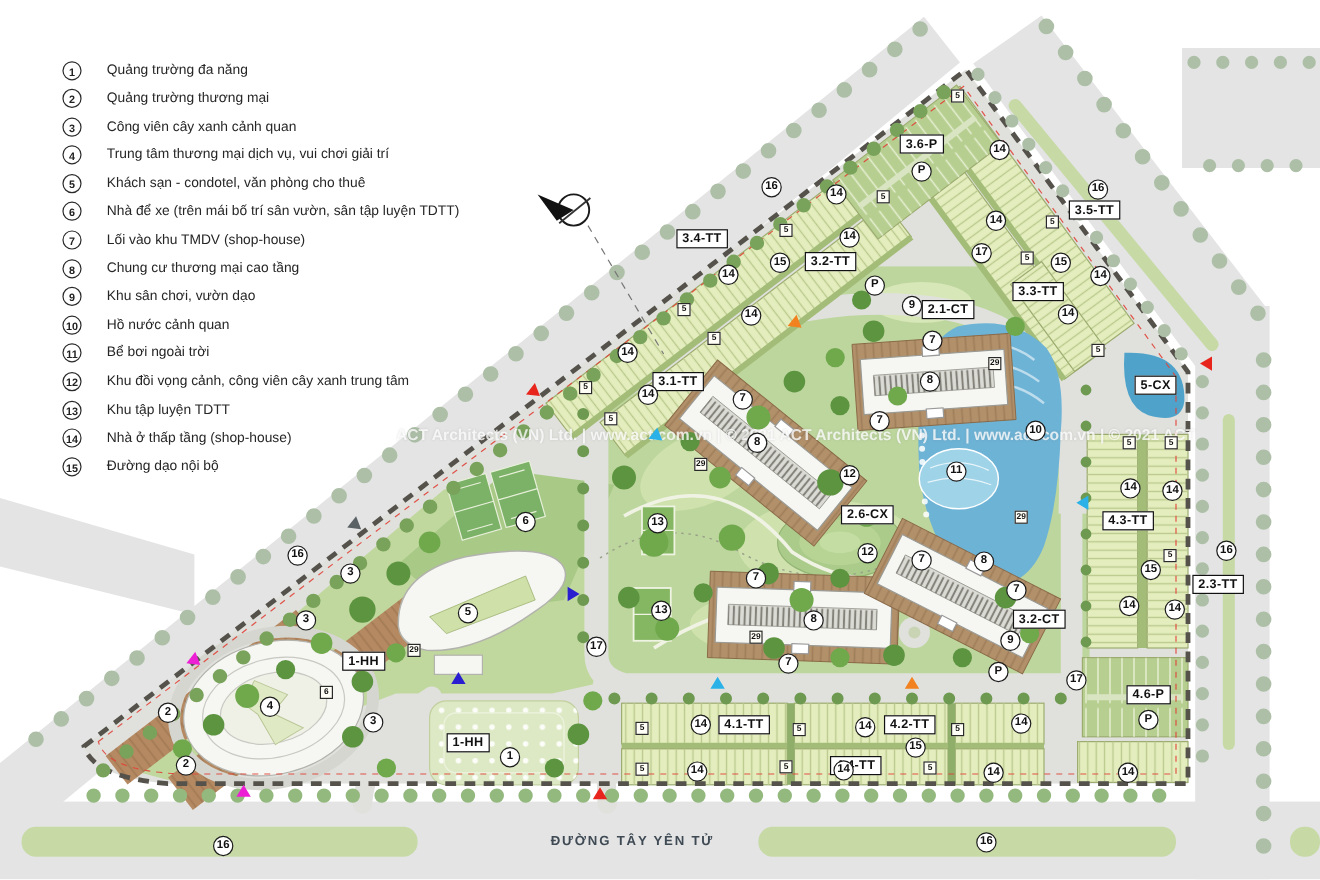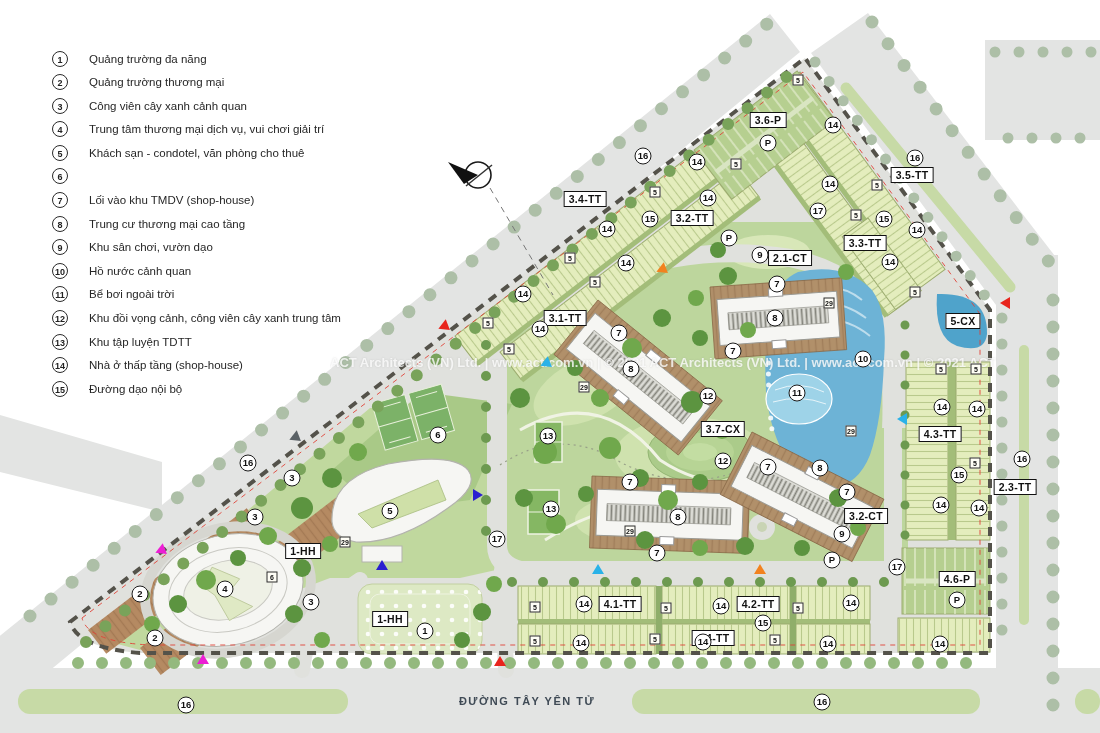--- a/index.html
+++ b/index.html
@@ -341,21 +341,21 @@
 <div class="overlay">
   <div>
         <div class="zl" style="left: 768px; top: 120px;">3.6-P</div>
         <div class="zl" style="left: 585px; top: 199px;">3.4-TT</div>
         <div class="zl" style="left: 912px; top: 175px;">3.5-TT</div>
         <div class="zl" style="left: 692px; top: 218px;">3.2-TT</div>
         <div class="zl" style="left: 865px; top: 243px;">3.3-TT</div>
         <div class="zl" style="left: 565px; top: 318px;">3.1-TT</div>
         <div class="zl" style="left: 790px; top: 258px;">2.1-CT</div>
         <div class="zl" style="left: 963px; top: 321px;">5-CX</div>
-        <div class="zl" style="left: 723px; top: 429px;">3.7-CX</div>
+        <div class="zl" style="left: 723px; top: 429px;">2.6-CX</div>
         <div class="zl" style="left: 940px; top: 434px;">4.3-TT</div>
         <div class="zl" style="left: 1015px; top: 487px;">2.3-TT</div>
         <div class="zl" style="left: 866px; top: 516px;">3.2-CT</div>
         <div class="zl" style="left: 620px; top: 604px;">4.1-TT</div>
         <div class="zl" style="left: 758px; top: 604px;">4.2-TT</div>
         <div class="zl" style="left: 713px; top: 638px;">4.4-TT</div>
         <div class="zl" style="left: 957px; top: 579px;">4.6-P</div>
         <div class="zl" style="left: 303px; top: 551px;">1-HH</div>
         <div class="zl" style="left: 390px; top: 619px;">1-HH</div>
       </div>
@@ -488,28 +488,29 @@
       <li class="litem">
     <span class="lnum">4</span>
     <span class="ltext">Trung tâm thương mại dịch vụ, vui chơi giải trí</span>
   </li>
       <li class="litem">
     <span class="lnum">5</span>
     <span class="ltext">Khách sạn - condotel, văn phòng cho thuê</span>
   </li>
       <li class="litem">
     <span class="lnum">6</span>
+    <span class="ltext">Nhà để xe (trên mái bố trí sân vườn, sân tập luyện TDTT)</span>
   </li>
       <li class="litem">
     <span class="lnum">7</span>
     <span class="ltext">Lối vào khu TMDV (shop-house)</span>
   </li>
       <li class="litem">
     <span class="lnum">8</span>
-    <span class="ltext">Trung cư thương mại cao tầng</span>
+    <span class="ltext">Chung cư thương mại cao tầng</span>
   </li>
       <li class="litem">
     <span class="lnum">9</span>
     <span class="ltext">Khu sân chơi, vườn dạo</span>
   </li>
       <li class="litem">
     <span class="lnum">10</span>
     <span class="ltext">Hồ nước cảnh quan</span>
   </li>
       <li class="litem">

